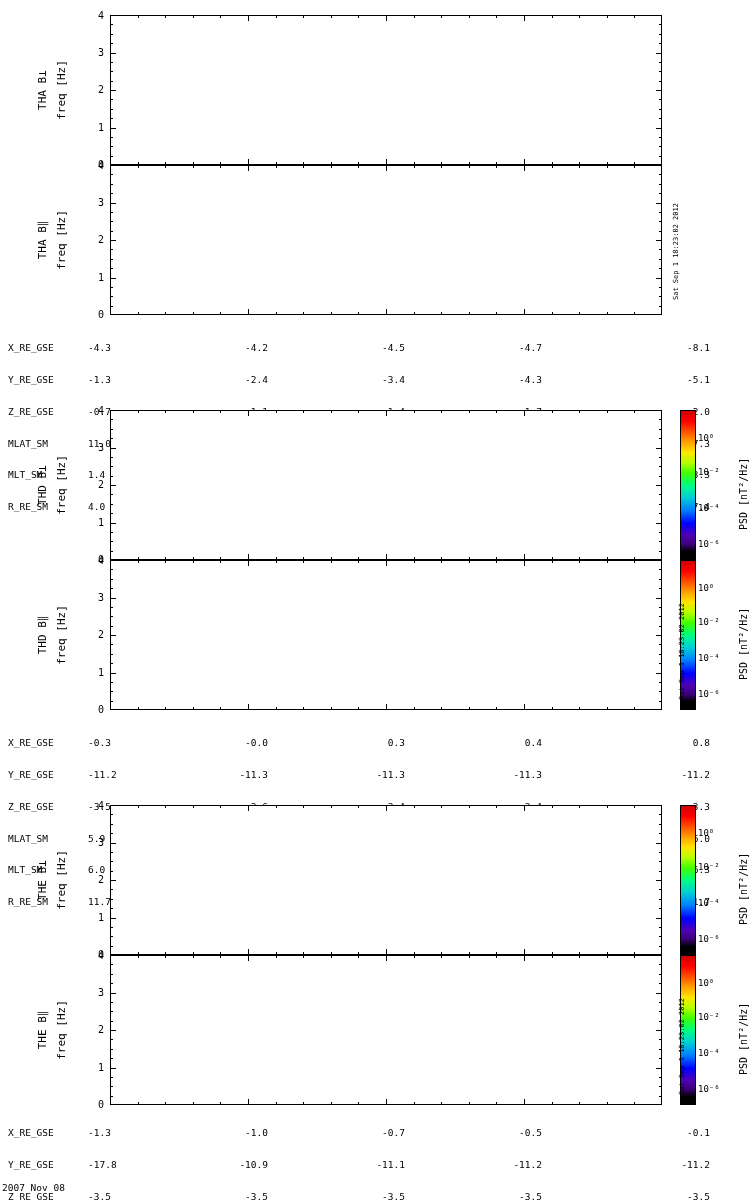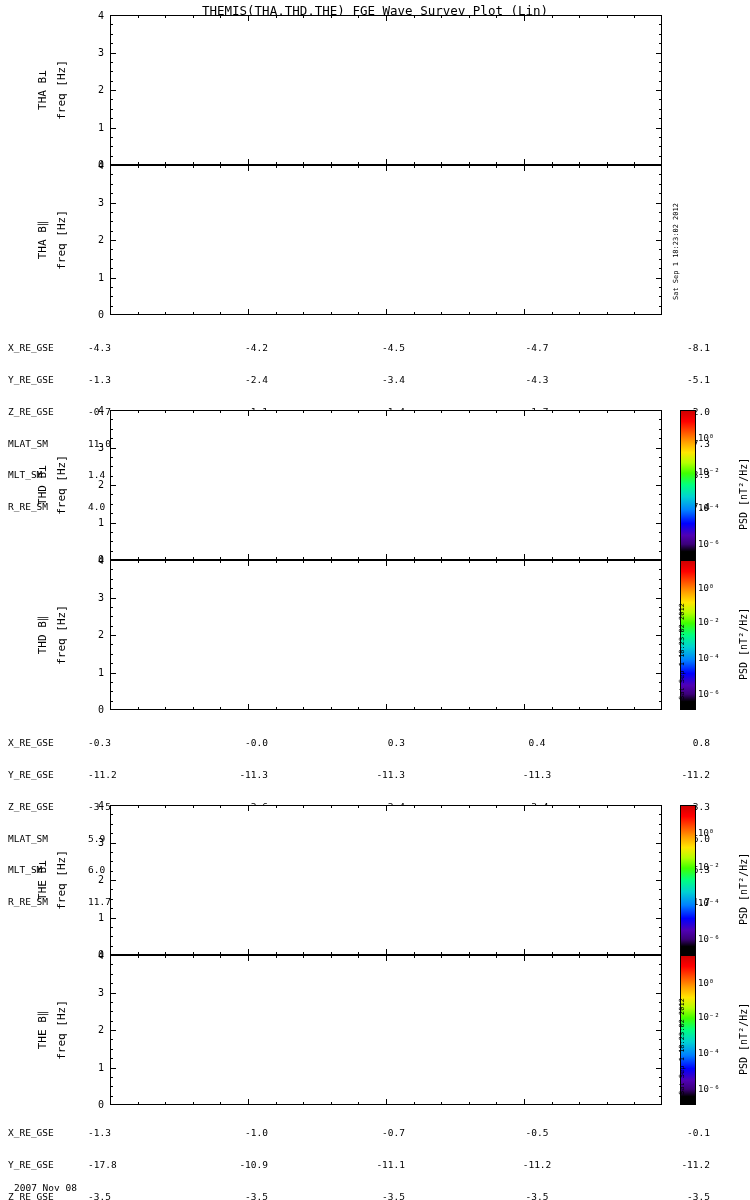--- a/index.html
+++ b/index.html
@@ -11,35 +11,34 @@
   .ylab{position:absolute;font-size:11px;transform:rotate(-90deg);transform-origin:left top;white-space:nowrap;text-align:center;}
   .ytick{position:absolute;font-size:10px;text-align:right;width:16px;}
   .tickmark{position:absolute;background:#000;}
   
   .params{position:absolute;font-size:9.5px;line-height:10.6px;white-space:pre;}
   .params .row{position:relative;height:10.6px;}
   .params .lbl{position:absolute;left:0;}
   .params .v0{position:absolute;left:80px;}
   .params .v1{position:absolute;left:218px;text-align:right;width:42px;}
   .params .v2{position:absolute;left:355px;text-align:right;width:42px;}
-  .params .v3{position:absolute;left:508px;text-align:center;width:42px;}
+  .params .v3{position:absolute;left:492px;text-align:right;width:42px;}
   .params .v4{position:absolute;left:660px;text-align:right;width:42px;}
   
   .cbar{position:absolute;width:16px;border:1px solid #000;box-sizing:border-box;}
   .cbticks{position:absolute;font-size:9px;line-height:1;}
   .cblabel{position:absolute;font-size:10px;transform:rotate(-90deg);transform-origin:left top;white-space:nowrap;}
   .datestamp{position:absolute;font-size:7px;transform:rotate(-90deg);transform-origin:left top;white-space:nowrap;color:#000;}
   .footer{position:absolute;font-size:9.5px;white-space:pre;}
 </style>
 </head>
 <body>
 
 <div class="page">
 
-  <div class="title">THEMIS(THA,THD,THE) FGE Wave Survey Plot (Lin)</div>
 
   <div class="panel" style="left:110px;top:15px;width:552px;height:150px;"></div>
   <div class="ylab" style="left:36px;top:150px;width:120px;">THA B⊥</div>
   <div class="ylab" style="left:55px;top:150px;width:120px;">freq [Hz]</div>
   <div class="ytick" style="left:88px;top:10px;">4</div>
   <div class="ytick" style="left:88px;top:47px;">3</div>
   <div class="ytick" style="left:88px;top:84px;">2</div>
   <div class="ytick" style="left:88px;top:122px;">1</div>
   <div class="ytick" style="left:88px;top:159px;">0</div>
 
@@ -111,21 +110,21 @@
   <div class="params" style="left:8px;top:1107px;width:720px;">
     <div class="row"><span class="lbl">X_RE_GSE</span><span class="v0">-1.3</span><span class="v1">-1.0</span><span class="v2">-0.7</span><span class="v3">-0.5</span><span class="v4">-0.1</span></div>
     <div class="row"><span class="lbl">Y_RE_GSE</span><span class="v0">-17.8</span><span class="v1">-10.9</span><span class="v2">-11.1</span><span class="v3">-11.2</span><span class="v4">-11.2</span></div>
     <div class="row"><span class="lbl">Z_RE_GSE</span><span class="v0">-3.5</span><span class="v1">-3.5</span><span class="v2">-3.5</span><span class="v3">-3.5</span><span class="v4">-3.5</span></div>
     
     
     
     
   </div>
 
-  <div class="footer" style="left:14px;top:1182px;">2007 Nov 08</div>
+  <div class="footer" style="left:2px;top:1182px;">2007 Nov 08</div>
 
   <div class="cbar" style="left:680px;top:410px;height:150px;background:linear-gradient(to top,#000000 0%,#000000 5%,#3c007a 10%,#5000b4 16%,#0000ff 24%,#0080ff 33%,#00d2d2 42%,#00ff80 50%,#40ff00 58%,#b4ff00 65%,#ffe600 72%,#ffa000 79%,#ff5000 86%,#ff0000 93%,#d00000 100%);"></div>
   <div class="cbticks" style="left:698px;top:410px;height:150px;">
     <div style="position:absolute;top:24px;">10⁰</div>
     <div style="position:absolute;top:58px;">10⁻²</div>
     <div style="position:absolute;top:94px;">10⁻⁴</div>
     <div style="position:absolute;top:130px;">10⁻⁶</div>
   </div>
   <div class="cblabel" style="left:738px;top:530px;">PSD [nT²/Hz]</div>
 

